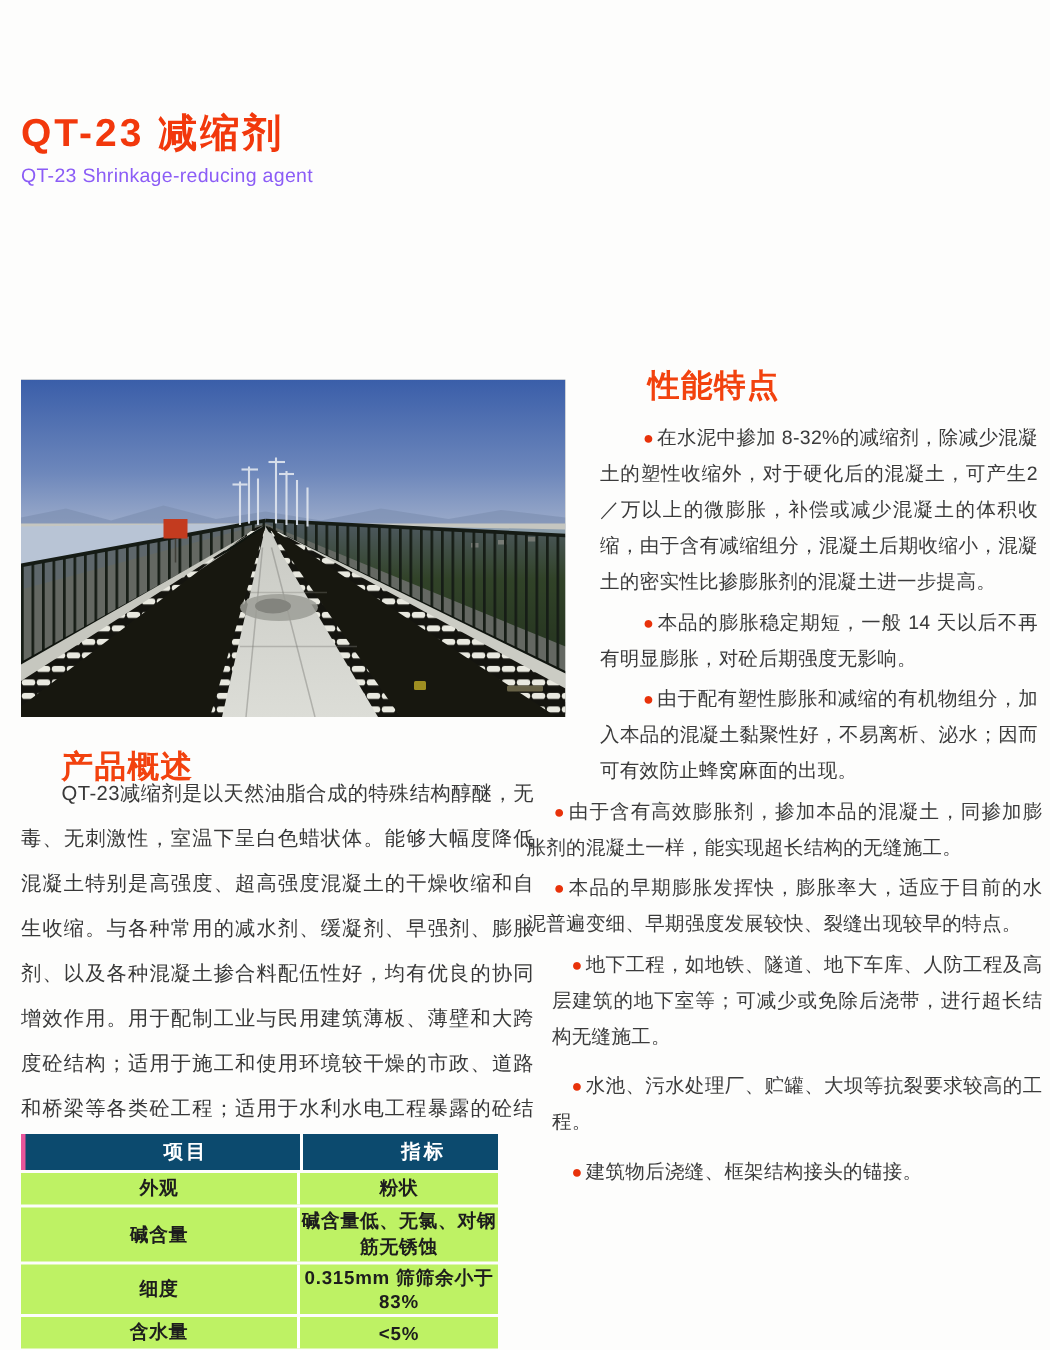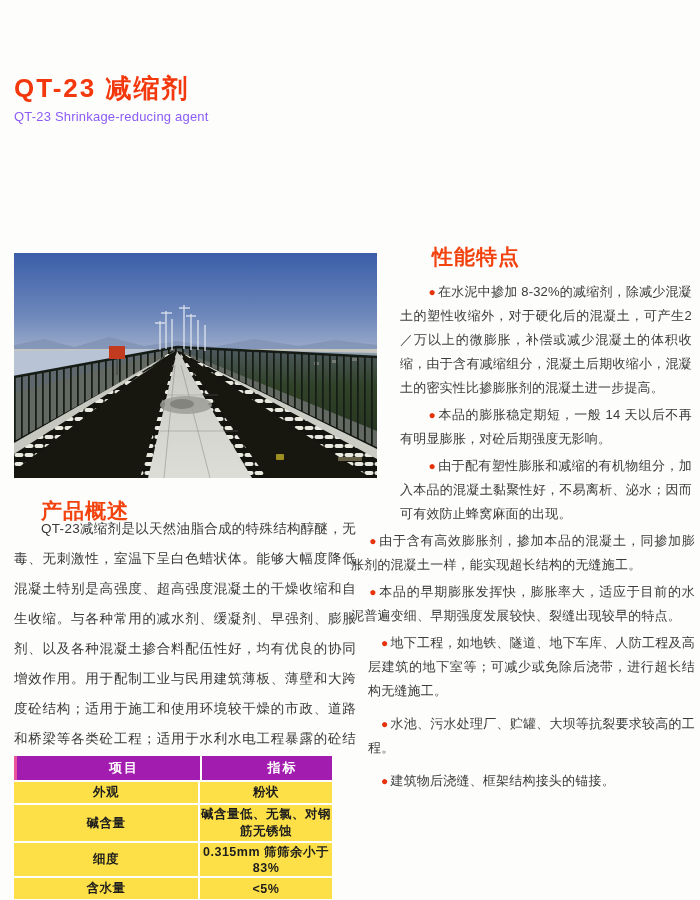--- a/index.html
+++ b/index.html
@@ -42,26 +42,26 @@
   .standard-note{
     font-family:"Liberation Serif","DejaVu Serif",serif;
     font-style:italic;font-size:13px;color:#3c3c3c;letter-spacing:.3px;
   }
   .spec-table{
     position:absolute;left:14px;top:754px;width:318px;
     border-collapse:separate;border-spacing:0 2px;
     font-size:12.5px;
   }
   .spec-table th{
-    background:#a21caf;color:#ffffff;font-weight:700;
+    background:#0c4a6e;color:#ffffff;font-weight:700;
     height:22px;letter-spacing:2px;font-size:13px;padding-left:32px;
   }
   .spec-table th:first-child{border-left:3px solid #e8559a;width:150px;}
   .spec-table td{
-    background:#fde047;color:#1d1d1d;font-weight:700;
+    background:#bef264;color:#1d1d1d;font-weight:700;
     text-align:center;height:19px;letter-spacing:.5px;
   }
   .spec-table td:first-child{border-right:2px solid #fff;}
   .spec-table th:last-child{border-left:2px solid #fff;}
 
   
   .right-col{position:absolute;left:350px;top:243px;width:347px;}
   .features-head{margin-left:82px;margin-bottom:9px;}
   .scope-head{margin-left:33px;margin-top:21px;margin-bottom:9px;}
   .blt{

